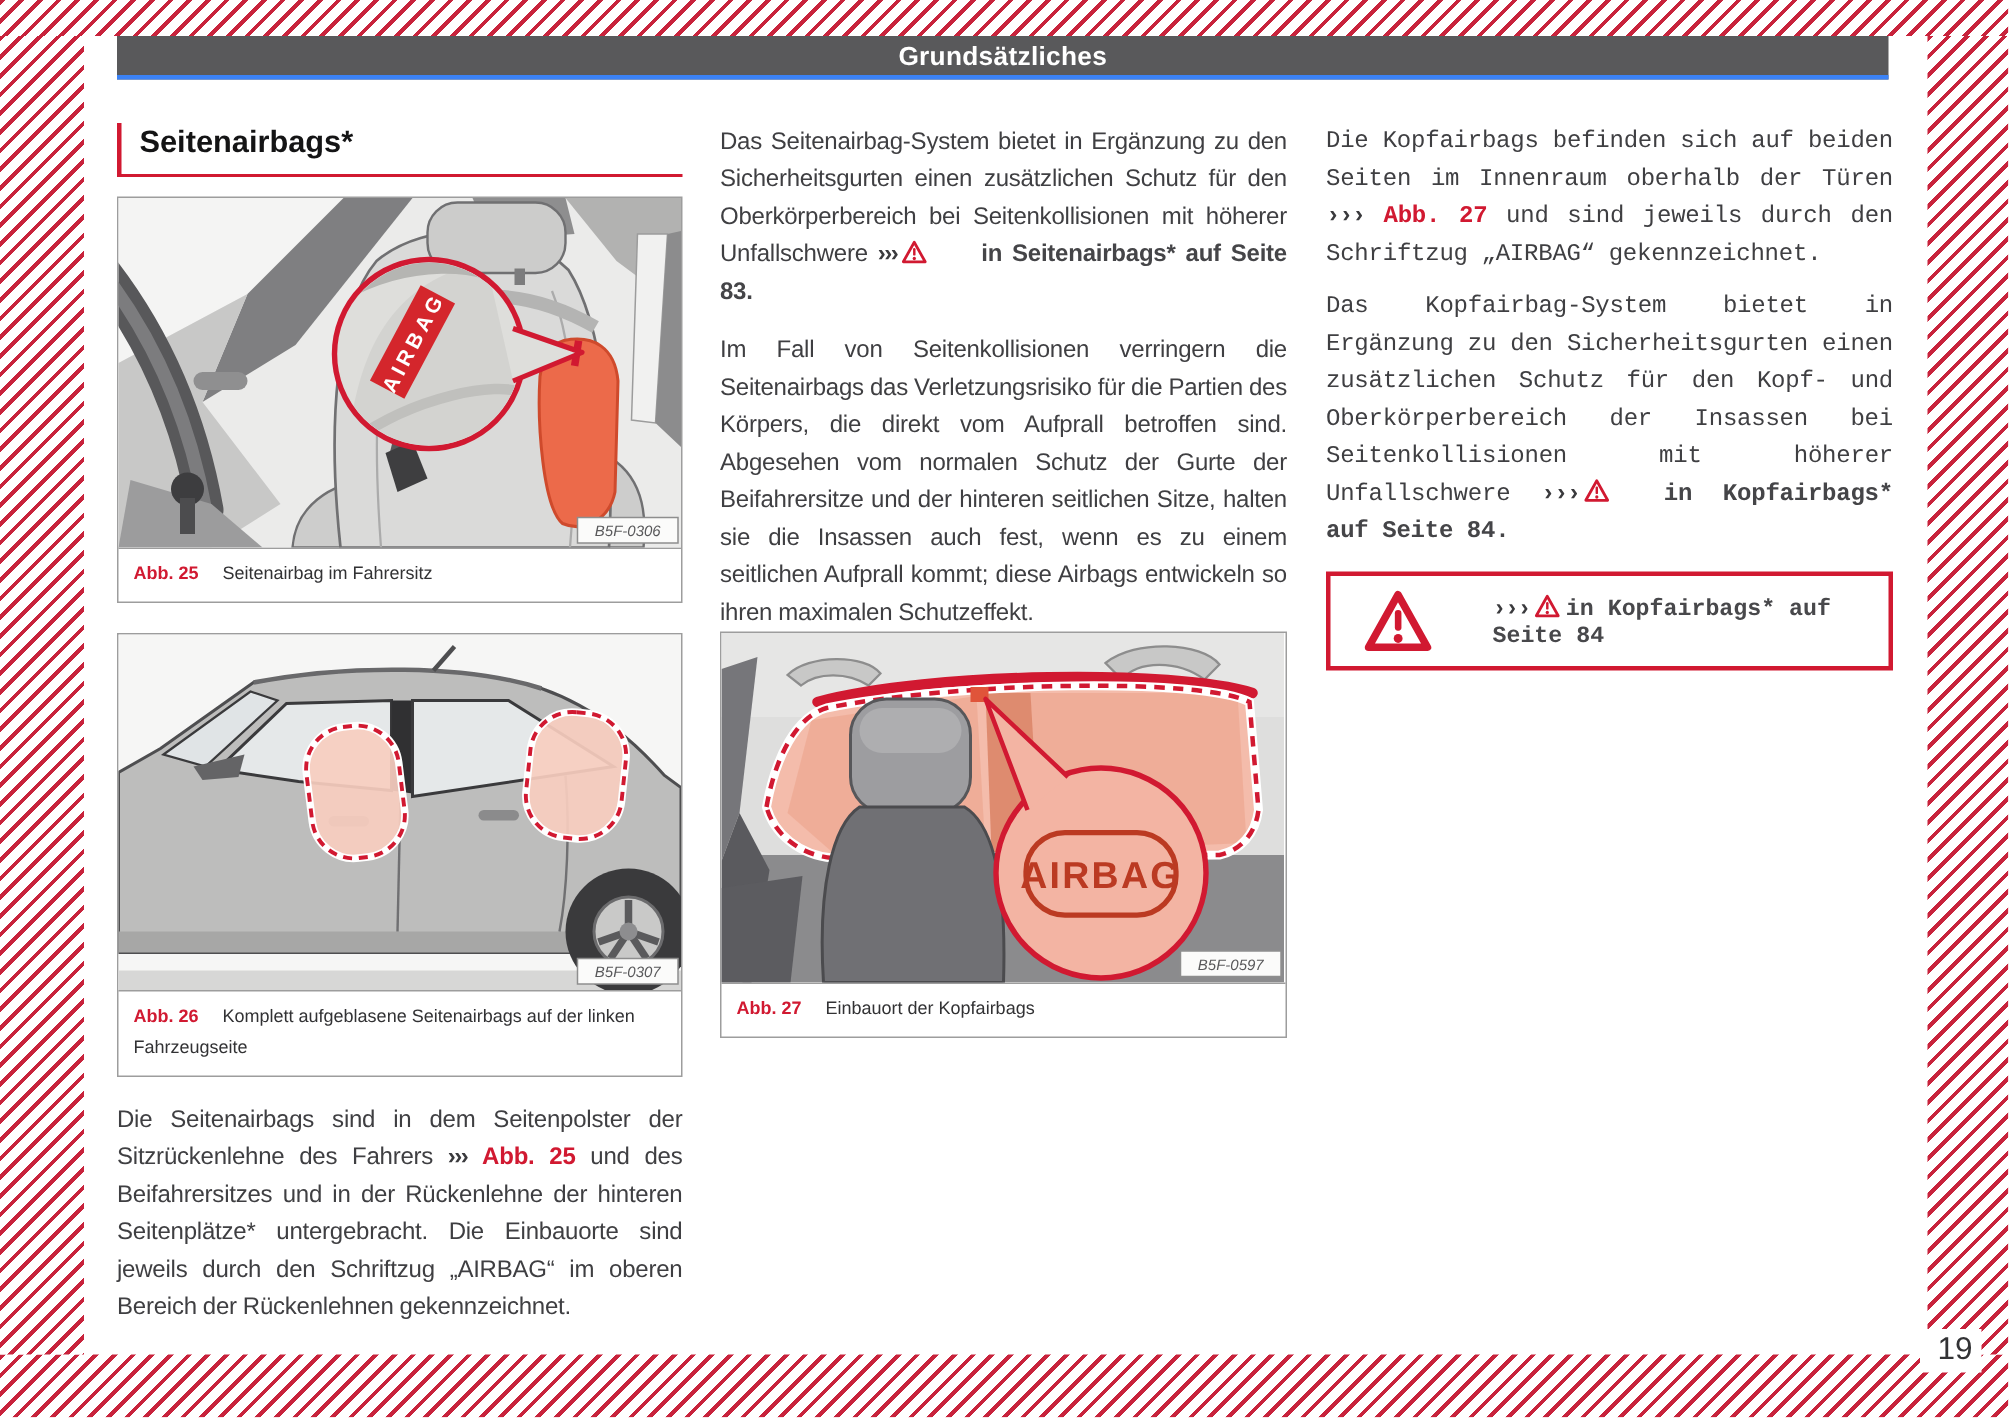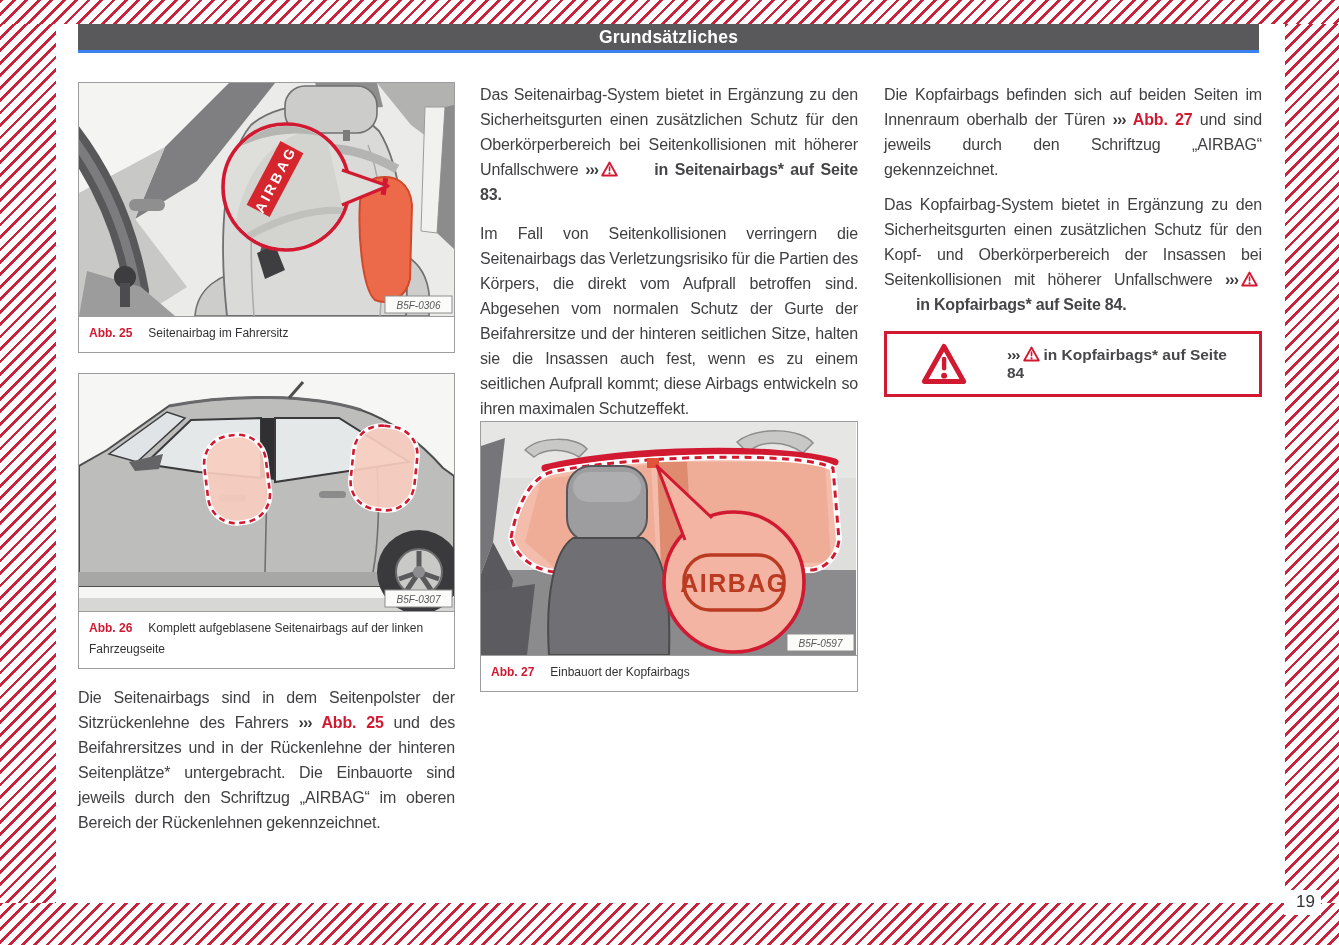--- a/index.html
+++ b/index.html
@@ -23,21 +23,21 @@
     position:absolute; left:78px; right:80px; top:24px; height:26px;
     background:#59595b; border-bottom:3px solid #3b82f6;
     color:#ffffff; font-weight:bold; font-size:17.5px; line-height:26px;
     text-align:center; letter-spacing:.2px;
   }
 
   
   .col { position:absolute; top:82px; }
   #col1 { left:78px;  width:377px; }
   #col2 { left:480px; width:378px; }
-  #col3 { left:884px; width:378px; }
+  #col3 { left:884px; width:378px;font-family:Liberation Mono, monospace; }
 
   .section-heading {
     font-size:20.5px; font-weight:bold; color:#141415;
     margin:0 0 13px 0; padding:1px 0 9px 12px;
     border-left:3px solid #d11931; border-bottom:2px solid #d11931;
   }
   .mt-lg { margin-top:34px; }
 
   .body-text {
     font-size:16px; line-height:25px; color:#3f3f42;
@@ -52,32 +52,32 @@
   
   .figure { border:1px solid #9d9d9d; margin:0 0 20px 0; background:#fff; }
   .fig-img { border-bottom:1px solid #9d9d9d; line-height:0; }
   .fig-caption { padding:6px 10px 8px; font-size:12px; color:#323234; line-height:21px; }
   .fig-label { color:#d11931; font-weight:bold; margin-right:16px; }
   svg text { font-family:"Liberation Sans","DejaVu Sans",sans-serif; }
 
   
   .warning-box {
     border:3px solid #d11931; display:flex; align-items:center;
-    padding:5px 26px; min-height:44px; margin:28px 0 0 0; background:#fff;
+    padding:5px 14px; min-height:44px; margin:28px 0 0 0; background:#fff;
   }
   .warning-box .tri-big { width:46px; height:42px; flex:0 0 auto; margin:0 40px 0 8px; }
   .warn-text { font-weight:bold; font-size:15.5px; color:#48484b; }
 
   .tri-inline { width:17px; height:16px; vertical-align:-2px; margin:0 4px 0 3px; }
 
   
   .page-number {
     position:absolute; right:18px; bottom:30px; z-index:3;
     background:#ffffff; padding:2px 6px 3px 12px;
-    font-size:17px; color:#333335;
+    font-size:21px; color:#333335;
   }
 </style>
 </head>
 <body>
 
 <svg width="0" height="0" style="position:absolute" aria-hidden="true">
   <defs>
     <symbol id="warn-tri" viewBox="0 0 24 22">
       <path d="M12 1.8 L22.3 20.2 L1.7 20.2 Z" fill="#ffffff" stroke="#d11931" stroke-width="2.6" stroke-linejoin="round"></path>
       <rect x="10.9" y="7.2" width="2.3" height="7.2" rx="1.1" fill="#d11931"></rect>
@@ -92,20 +92,21 @@
   <div class="stripe stripe-bottom"></div>
   <div class="stripe stripe-left"></div>
   <div class="stripe stripe-right"></div>
 
   <div class="header-bar">
     <span>Grundsätzliches</span>
   </div>
 
   <div class="col" id="col1">
 
+    <h2 class="section-heading">Seitenairbags*</h2>
 
     <figure class="figure" style="margin-bottom:20px;">
       <div class="fig-img">
         <svg width="375" height="233" viewBox="0 0 375 233">
           <rect width="375" height="233" fill="#ebebea"></rect>
           <polygon points="0,0 150,0 86,64 0,110" fill="#f4f4f3"></polygon>
           <polygon points="150,0 196,0 118,98 56,136 86,64" fill="#7f7f81"></polygon>
           <polygon points="0,110 86,64 56,136 108,204 62,233 0,233" fill="#c8c8c7"></polygon>
           <rect x="50" y="116" width="36" height="12" rx="6" fill="#8f8f90"></rect>
           <path d="M-10,50 Q42,118 58,208" stroke="#58585a" stroke-width="24" fill="none" stroke-linecap="round"></path>

